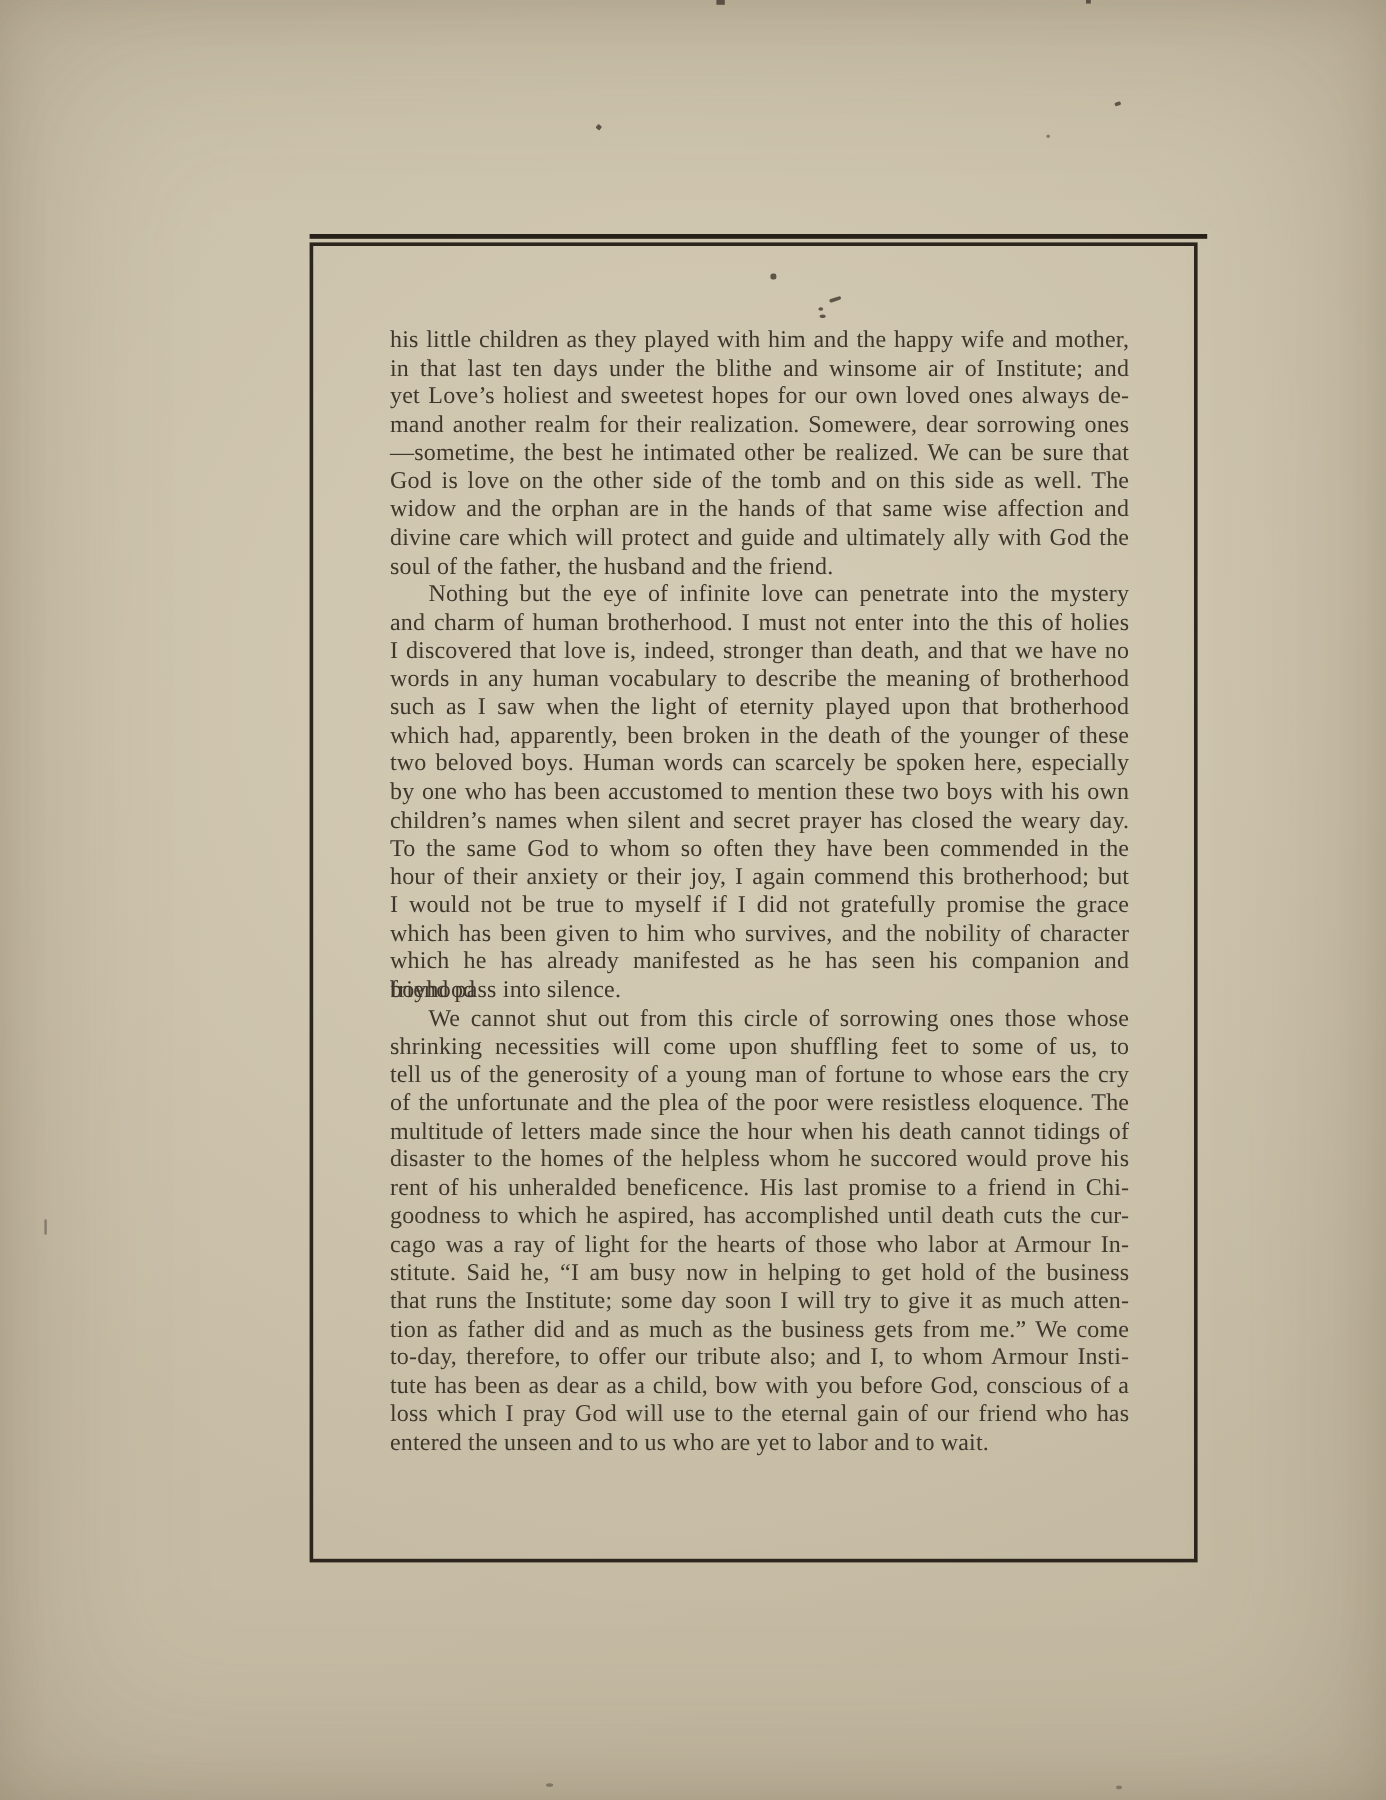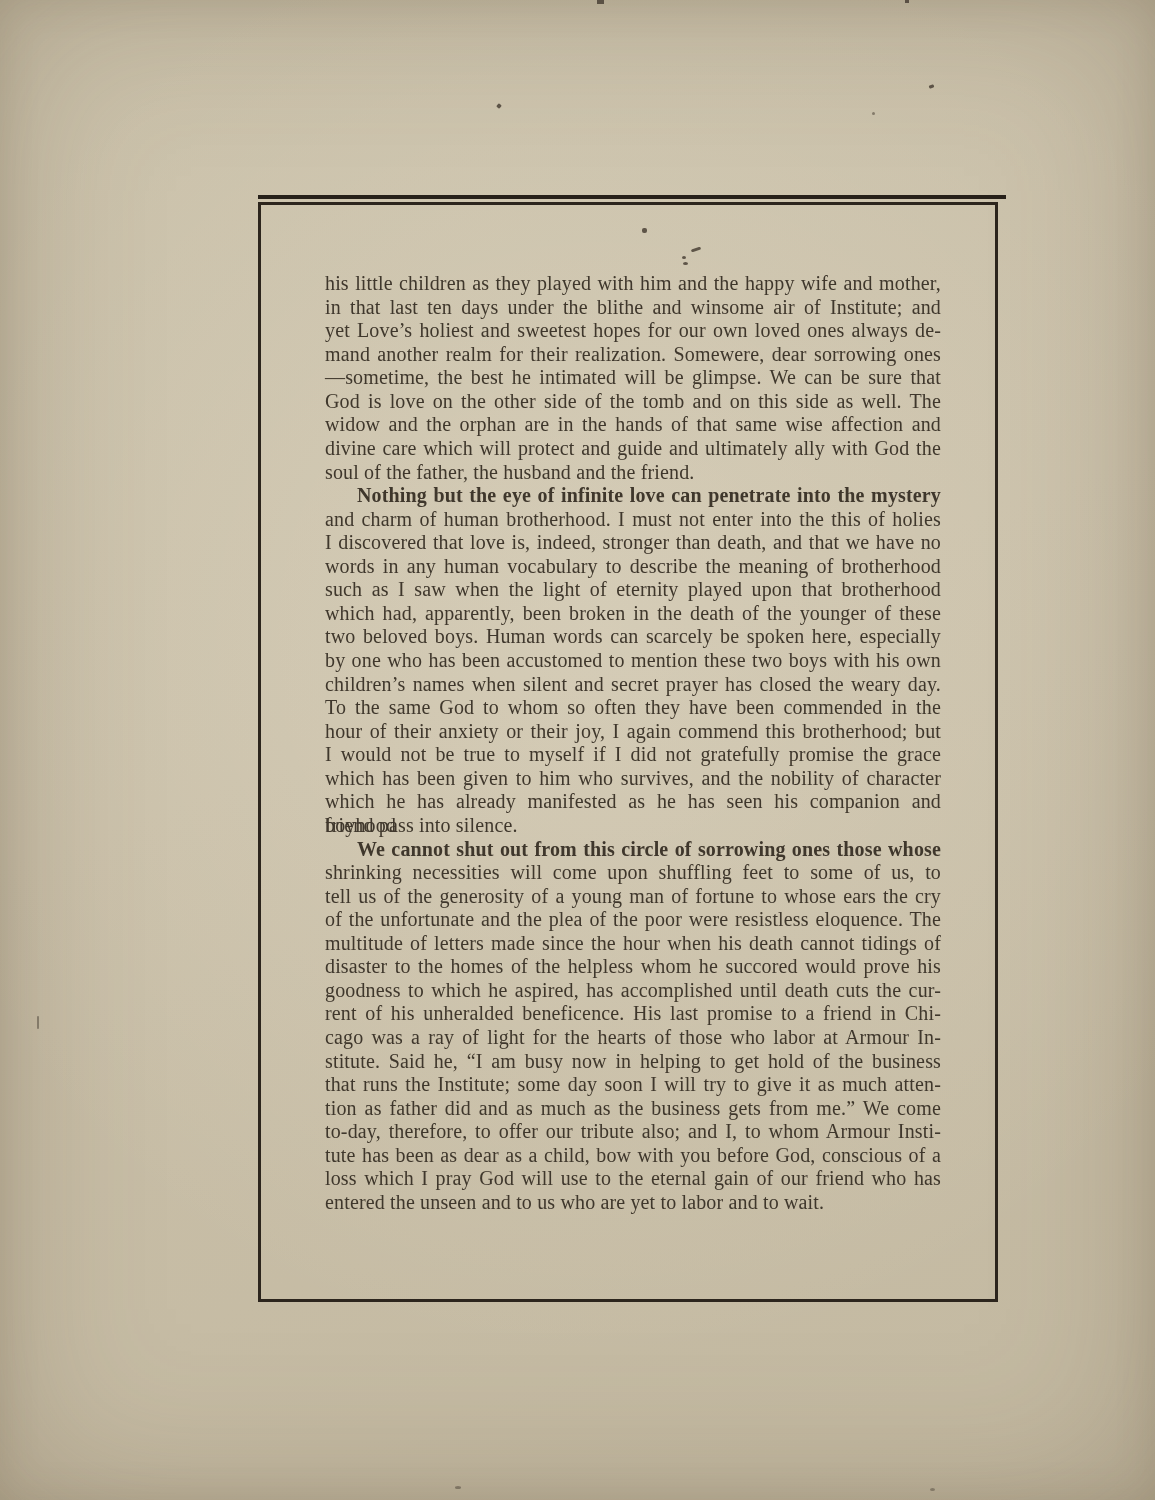--- a/index.html
+++ b/index.html
@@ -39,21 +39,21 @@
     letter-spacing: 0.15px;
   }
   .text-line {
     height: 23.57px;
     line-height: 23.57px;
     text-align: justify;
     text-align-last: justify;
     white-space: normal;
     text-rendering: optimizeLegibility;
   }
-  .text-line.indent { text-indent: 32px; font-weight: bold; }
+  .text-line.indent { text-indent: 32px; }
   .text-line.para-end { text-align-last: left; }
   
   .speck { position: absolute; background: #4a4136; border-radius: 50%; opacity: 0.85; }
   .s1 { left: 497px; top: 104px; width: 4px; height: 4px; transform: rotate(40deg); border-radius: 1px; }
   .s2 { left: 929px; top: 85px;  width: 5px; height: 3px; border-radius: 1px; transform: rotate(-20deg); }
   .s3 { left: 642px; top: 228px; width: 5px; height: 5px; border-radius: 2px; }
   .s4 { left: 691px; top: 248px; width: 10px; height: 3px; border-radius: 2px; transform: rotate(-18deg); }
   .s5 { left: 682px; top: 256px; width: 4px; height: 3px; }
   .s6 { left: 683px; top: 262px; width: 5px; height: 3px; }
   .s7 { left: 597px; top: 0;     width: 7px; height: 4px; border-radius: 0; }
@@ -80,21 +80,21 @@
     <div class="frame-top-rule"></div>
     <span class="speck s3" style="position:absolute;left:381px;top:23px;"></span>
     <span class="speck s4" style="position:absolute;left:430px;top:43px;"></span>
     <span class="speck s5" style="position:absolute;left:421px;top:51px;"></span>
     <span class="speck s6" style="position:absolute;left:422px;top:57px;"></span>
     <div id="text-block" class="text-block">
         <div class="text-line">his little children as they played with him and the happy wife and mother,</div>
         <div class="text-line">in that last ten days under the blithe and winsome air of Institute; and</div>
         <div class="text-line">yet Love’s holiest and sweetest hopes for our own loved ones always de-</div>
         <div class="text-line">mand another realm for their realization.  Somewere, dear sorrowing ones</div>
-        <div class="text-line">—sometime, the best he intimated will be glimpse.  We can be sure that</div>
+        <div class="text-line">—sometime, the best he intimated other be realized.  We can be sure that</div>
         <div class="text-line">God is love on the other side of the tomb and on this side as well.  The</div>
         <div class="text-line">widow and the orphan are in the hands of that same wise affection and</div>
         <div class="text-line">divine care which will protect and guide and ultimately ally with God the</div>
         <div class="text-line para-end">soul of the father, the husband and the friend.</div>
         <div class="text-line indent">Nothing but the eye of infinite love can penetrate into the mystery</div>
         <div class="text-line">and charm of human brotherhood.  I must not enter into the this of holies</div>
         <div class="text-line">I discovered that love is, indeed, stronger than death, and that we have no</div>
         <div class="text-line">words in any human vocabulary to describe the meaning of brotherhood</div>
         <div class="text-line">such as I saw when the light of eternity played upon that brotherhood</div>
         <div class="text-line">which had, apparently, been broken in the death of the younger of these</div>
@@ -106,22 +106,22 @@
         <div class="text-line">I would not be true to myself if I did not gratefully promise the grace</div>
         <div class="text-line">which has been given to him who survives, and the nobility of character</div>
         <div class="text-line">which he has already manifested as he has seen his companion and boyhood</div>
         <div class="text-line para-end">friend pass into silence.</div>
         <div class="text-line indent">We cannot shut out from this circle of sorrowing ones those whose</div>
         <div class="text-line">shrinking necessities will come upon shuffling feet to some of us, to</div>
         <div class="text-line">tell us of the generosity of a young man of fortune to whose ears the cry</div>
         <div class="text-line">of the unfortunate and the plea of the poor were resistless eloquence.  The</div>
         <div class="text-line">multitude of letters made since the hour when his death cannot tidings of</div>
         <div class="text-line">disaster to the homes of the helpless whom he succored would prove his</div>
+        <div class="text-line">rent of his unheralded beneficence.  His last promise to a friend in Chi-</div>
         <div class="text-line">goodness to which he aspired, has accomplished until death cuts the cur-</div>
-        <div class="text-line">rent of his unheralded beneficence.  His last promise to a friend in Chi-</div>
         <div class="text-line">cago was a ray of light for the hearts of those who labor at Armour In-</div>
         <div class="text-line">stitute.  Said he, “I am busy now in helping to get hold of the business</div>
         <div class="text-line">that runs the Institute; some day soon I will try to give it as much atten-</div>
         <div class="text-line">tion as father did and as much as the business gets from me.”  We come</div>
         <div class="text-line">to-day, therefore, to offer our tribute also; and I, to whom Armour Insti-</div>
         <div class="text-line">tute has been as dear as a child, bow with you before God, conscious of a</div>
         <div class="text-line">loss which I pray God will use to the eternal gain of our friend who has</div>
         <div class="text-line para-end">entered the unseen and to us who are yet to labor and to wait.</div>
       </div>
   </div>

